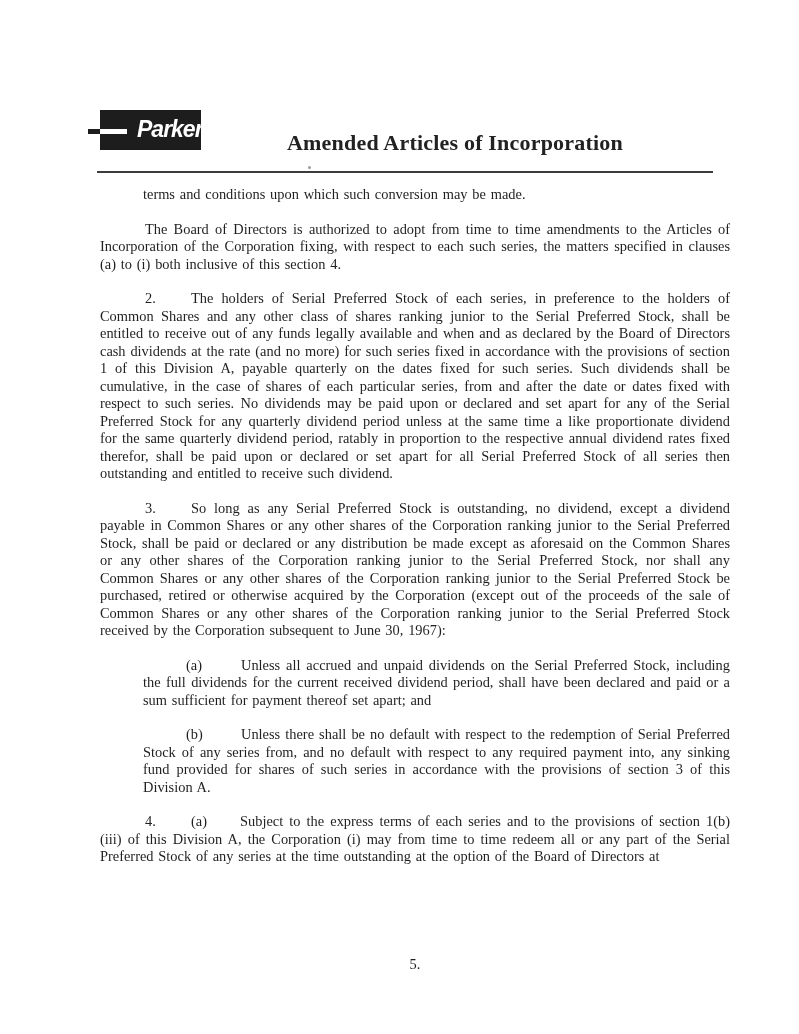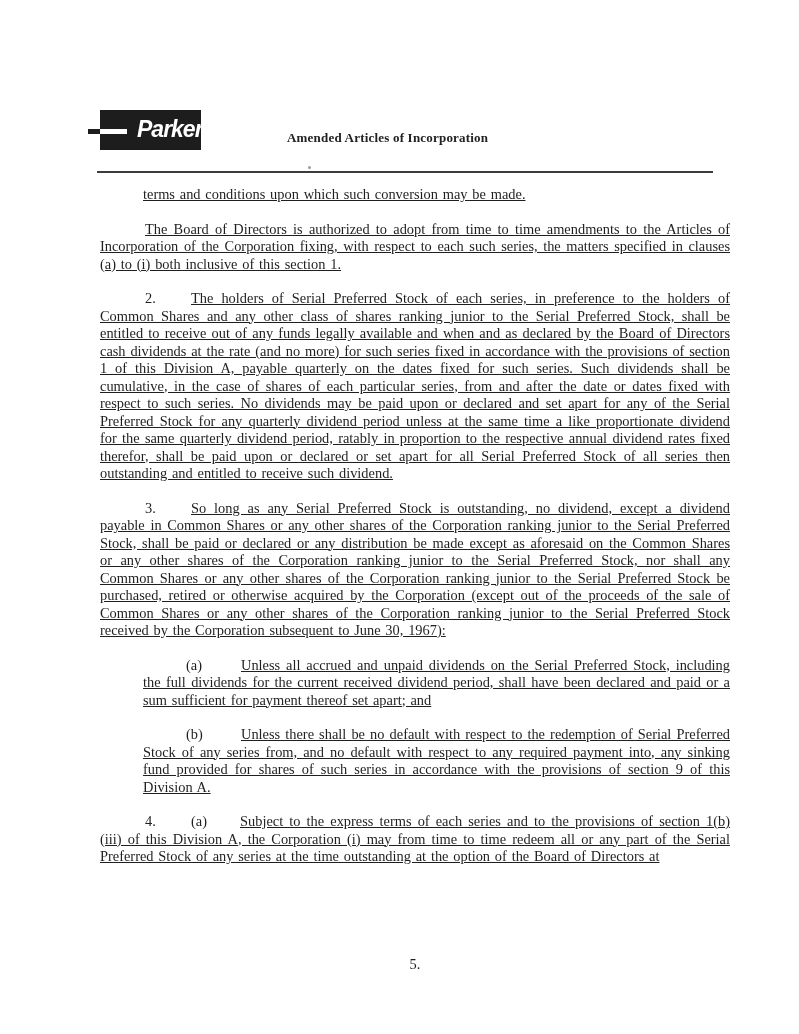--- a/index.html
+++ b/index.html
@@ -22,32 +22,31 @@
   .logo-stripe{position:absolute;left:0;top:19px;width:27px;height:5px;background:#ffffff;}
   .logo-text{
     position:absolute;left:13px;top:0;width:88px;height:40px;
     line-height:39px;color:#ffffff;
     font-family:"Liberation Sans","DejaVu Sans",sans-serif;
     font-weight:bold;font-style:italic;
     font-size:23px;letter-spacing:-1px;margin-left:24px;
   }
   .doc-title{
     position:absolute;left:287px;top:130px;
-    font-size:13px;font-weight:bold;color:#222;
+    font-size:22px;font-weight:bold;color:#222;
     letter-spacing:0.2px;white-space:nowrap;
   }
   .header-rule{position:absolute;left:97px;top:171px;width:616px;height:2px;background:#3c3c3c;}
   .scan-dot{position:absolute;left:308px;top:166px;width:3px;height:3px;background:#9a9a9a;border-radius:50%;}
   
   .body-block{
     position:absolute;left:100px;top:186px;width:630px;
     font-size:14.4px;line-height:17.5px;
     text-align:justify;word-spacing:1.2px;
     color:#1f1f1f;
-    text-decoration:underline;
   }
   .body-block p{margin:0 0 17px 0;}
   p.indent-block{margin-left:43px;text-indent:43px;}
   p.indent-block.no-first-indent{text-indent:0;}
   p.main-par{text-indent:45px;}
   .num-label{display:inline-block;width:46px;text-indent:0;}
   .sub-label{display:inline-block;width:55px;text-indent:0;}
   .sub-label2{display:inline-block;width:49px;text-indent:0;}
   
   .page-number{
@@ -70,29 +69,29 @@
 
   <div class="doc-title">Amended Articles of Incorporation</div>
   <div class="scan-dot"></div>
   <div class="header-rule"></div>
 
   <div class="body-block">
 
     <p class="indent-block no-first-indent"><span>terms and conditions upon which such conversion may be made.</span></p>
 
 
-    <p class="main-par"><span>The Board of Directors is authorized to adopt from time to time amendments to the Articles of Incorporation of the Corporation fixing, with respect to each such series, the matters specified in clauses (a) to (i) both inclusive of this section 1.</span></p>
+    <p class="main-par"><span>The Board of Directors is authorized to adopt from time to time amendments to the Articles of Incorporation of the Corporation fixing, with respect to each such series, the matters specified in clauses (a) to (i) both inclusive of this section 4.</span></p>
 
     <p class="main-par"><span class="num-label">2.</span><span>The holders of Serial Preferred Stock of each series, in preference to the holders of Common Shares and any other class of shares ranking junior to the Serial Preferred Stock, shall be entitled to receive out of any funds legally available and when and as declared by the Board of Directors cash dividends at the rate (and no more) for such series fixed in accordance with the provisions of section 1 of this Division A, payable quarterly on the dates fixed for such series.  Such dividends shall be cumulative, in the case of shares of each particular series, from and after the date or dates fixed with respect to such series.  No dividends may be paid upon or declared and set apart for any of the Serial Preferred Stock for any quarterly dividend period unless at the same time a like proportionate dividend for the same quarterly dividend period, ratably in proportion to the respective annual dividend rates fixed therefor, shall be paid upon or declared or set apart for all Serial Preferred Stock of all series then outstanding and entitled to receive such dividend.</span></p>
 
     <p class="main-par"><span class="num-label">3.</span><span>So long as any Serial Preferred Stock is outstanding, no dividend, except a dividend payable in Common Shares or any other shares of the Corporation ranking junior to the Serial Preferred Stock, shall be paid or declared or any distribution be made except as aforesaid on the Common Shares or any other shares of the Corporation ranking junior to the Serial Preferred Stock, nor shall any Common Shares or any other shares of the Corporation ranking junior to the Serial Preferred Stock be purchased, retired or otherwise acquired by the Corporation (except out of the proceeds of the sale of Common Shares or any other shares of the Corporation  ranking junior to the Serial Preferred Stock received by the Corporation subsequent to June 30, 1967):</span></p>
 
     <p class="indent-block"><span class="sub-label">(a)</span><span>Unless all accrued and unpaid dividends on the Serial Preferred Stock, including the full dividends for the current received dividend period, shall have been declared and paid or a sum sufficient for payment thereof set apart; and</span></p>
 
-    <p class="indent-block"><span class="sub-label">(b)</span><span>Unless there shall be no default with respect to the redemption of Serial Preferred Stock of any series from, and no default with respect to any required payment into, any sinking fund provided for shares of such series in accordance with the provisions of section 9 of this Division A.</span></p>
+    <p class="indent-block"><span class="sub-label">(b)</span><span>Unless there shall be no default with respect to the redemption of Serial Preferred Stock of any series from, and no default with respect to any required payment into, any sinking fund provided for shares of such series in accordance with the provisions of section 3 of this Division A.</span></p>
 
     <p class="main-par"><span class="num-label">4.</span><span class="sub-label2">(a)</span><span>Subject to the express terms of each series and to the provisions of section 1(b)(iii) of this Division A, the Corporation (i) may from time to time redeem all or any part of the Serial Preferred Stock of any series at the time outstanding at the option of the Board of Directors at</span></p>
 
   </div>
 
   <div class="page-number">5.</div>
 
 </div>
 
 </body></html>

